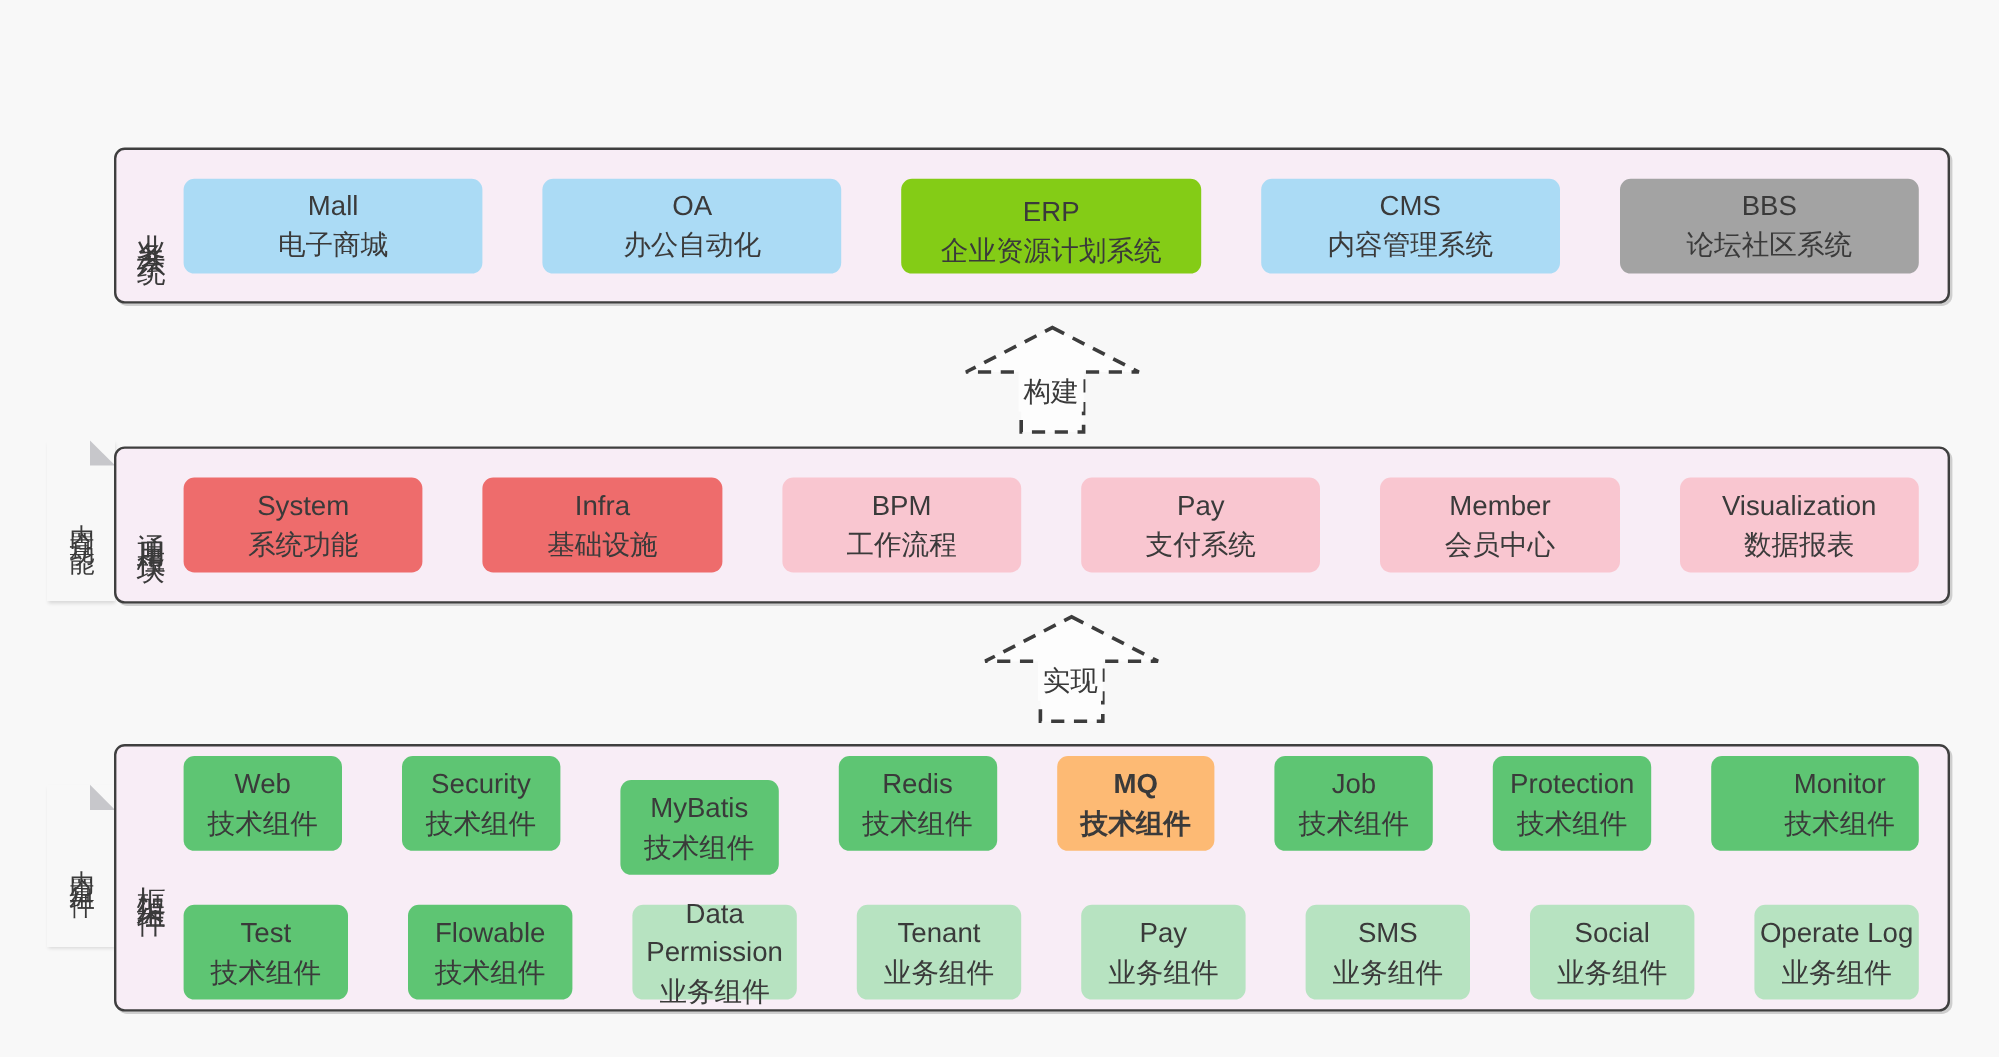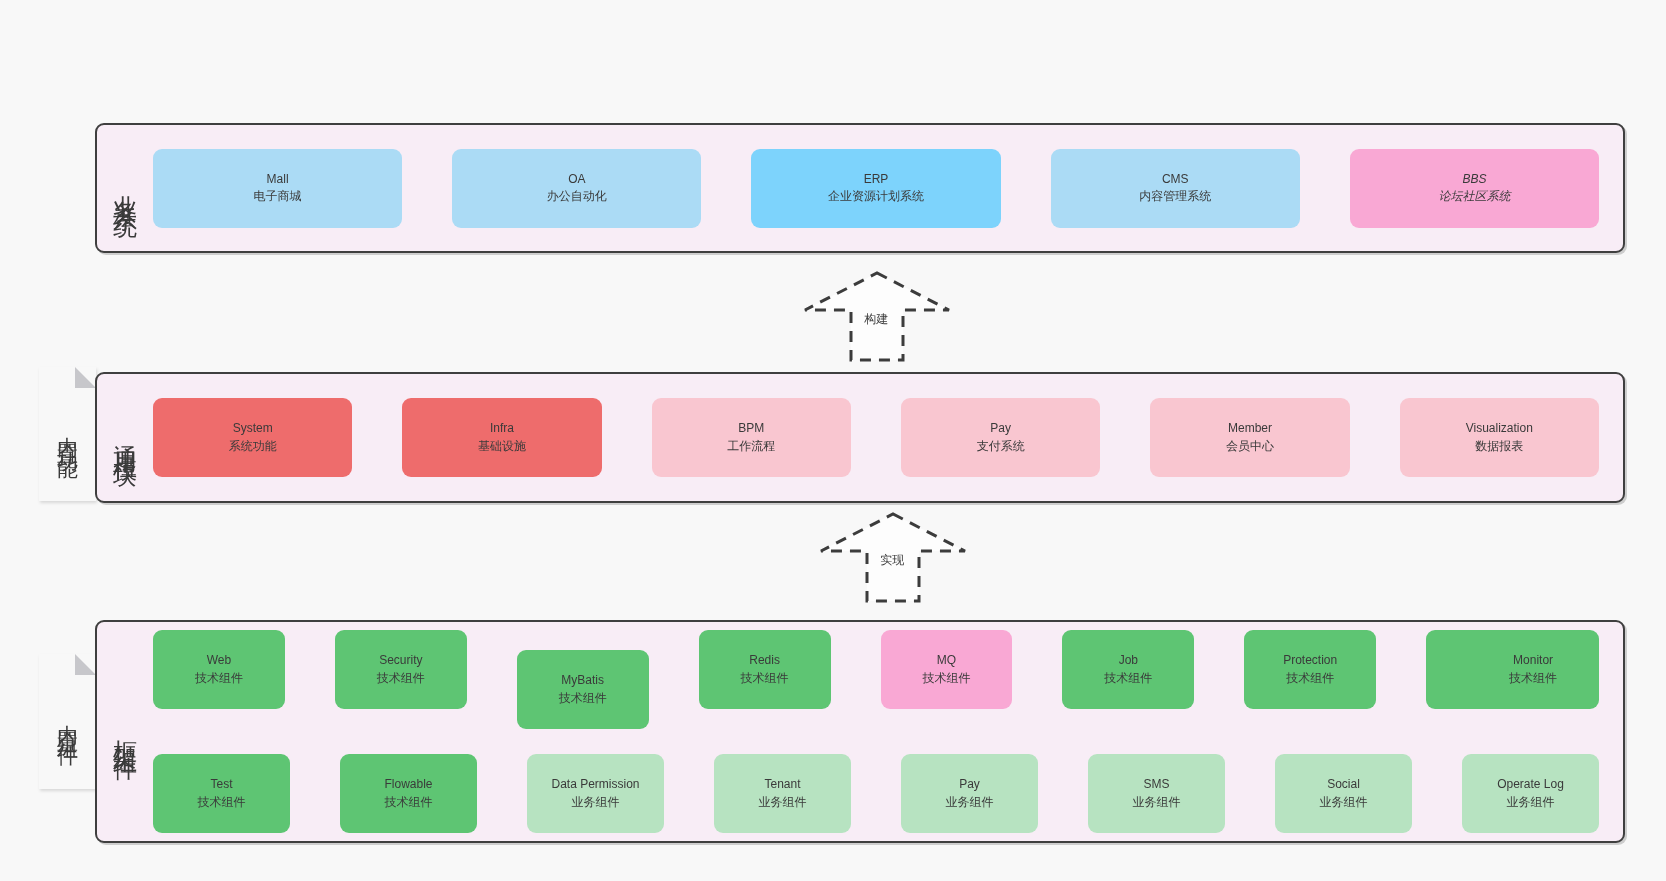--- a/index.html
+++ b/index.html
@@ -22,21 +22,21 @@
     writing-mode:vertical-rl; text-orientation:upright;
     font-size:24px; letter-spacing:6px; color:#3a3a3a;
   }
   .rows { flex:1; display:flex; flex-direction:column; justify-content:center; gap:25px; padding:0 24px 0 0; }
   .box-row { display:flex; gap:50px; }
   #panel-2 .box-row { }
 
   .box {
     flex:1; height:79px; border-radius:9px;
     display:flex; flex-direction:column; align-items:center; justify-content:center;
-    font-size:12px; line-height:1.42; text-align:center; padding:2px 4px; box-sizing:border-box;
+    font-size:23px; line-height:1.42; text-align:center; padding:2px 4px; box-sizing:border-box;
   }
 
   
   .sticky {
     position:absolute; width:57px; z-index:1; box-sizing:border-box;
     display:flex; align-items:center; justify-content:center;
     writing-mode:vertical-rl; text-orientation:upright;
     font-size:21px; letter-spacing:7px; color:#3a3a3a;
     box-shadow:1px 2px 3px rgba(0,0,0,.13);
   }
@@ -47,21 +47,21 @@
     border-bottom:21px solid #c7c7cb; border-right:21px solid transparent;
   }
 
   
   .arrow { position:absolute; width:150px; height:94px; z-index:1; }
   #arrow-0 { left:802px; top:270px; }
   #arrow-1 { left:818px; top:511px; }
   .arrow svg { display:block; }
   .arrow-label {
     position:absolute; left:50%; top:40px; transform:translateX(-52%);
-    background:#fdfdfd; padding:1px 4px; font-size:12px; white-space:nowrap;
+    background:#fdfdfd; padding:1px 4px; font-size:23px; white-space:nowrap;
   }
 </style>
 </head>
 <body>
 
 <div class="canvas">
 
   <div class="sticky" id="sticky-1">
     <span class="fold"></span>
     <span>内置功能</span>
@@ -76,29 +76,29 @@
     <div class="rows">
         <div class="box-row">
           <div class="box" style="background: rgb(171, 219, 245);">
             <div>Mall</div>
             <div>电子商城</div>
           </div>
           <div class="box" style="background: rgb(171, 219, 245);">
             <div>OA</div>
             <div>办公自动化</div>
           </div>
-          <div class="box" style="background: #7dd3fc;">
+          <div class="box" style="background: #84cc16; justify-content: flex-end;">
             <div>ERP</div>
             <div>企业资源计划系统</div>
           </div>
           <div class="box" style="background: rgb(171, 219, 245);">
             <div>CMS</div>
             <div>内容管理系统</div>
           </div>
-          <div class="box" style="background: #f9a8d4; font-style: italic;">
+          <div class="box" style="background: #a3a3a3;">
             <div>BBS</div>
             <div>论坛社区系统</div>
           </div>
         </div>
       </div>
   </div>
 
   <div class="arrow" id="arrow-0">
     <svg width="150" height="94" viewBox="0 0 150 94">
       <polygon points="75,3 147,40 101,40 101,90 49,90 49,40 3,40" fill="#fdfdfd" stroke="#3c3c3c" stroke-width="3" stroke-dasharray="11 8" stroke-linejoin="miter"></polygon>
@@ -158,21 +158,21 @@
             <div>技术组件</div>
           </div>
           <div class="box" style="background: rgb(94, 197, 115); margin-top: 20px;">
             <div>MyBatis</div>
             <div>技术组件</div>
           </div>
           <div class="box" style="background: rgb(94, 197, 115); justify-content: center;">
             <div>Redis</div>
             <div>技术组件</div>
           </div>
-          <div class="box" style="background: #f9a8d4;">
+          <div class="box" style="background: #fdba74; font-weight: bold;">
             <div>MQ</div>
             <div>技术组件</div>
           </div>
           <div class="box" style="background: rgb(94, 197, 115);">
             <div>Job</div>
             <div>技术组件</div>
           </div>
           <div class="box" style="background: rgb(94, 197, 115);">
             <div>Protection</div>
             <div>技术组件</div>

